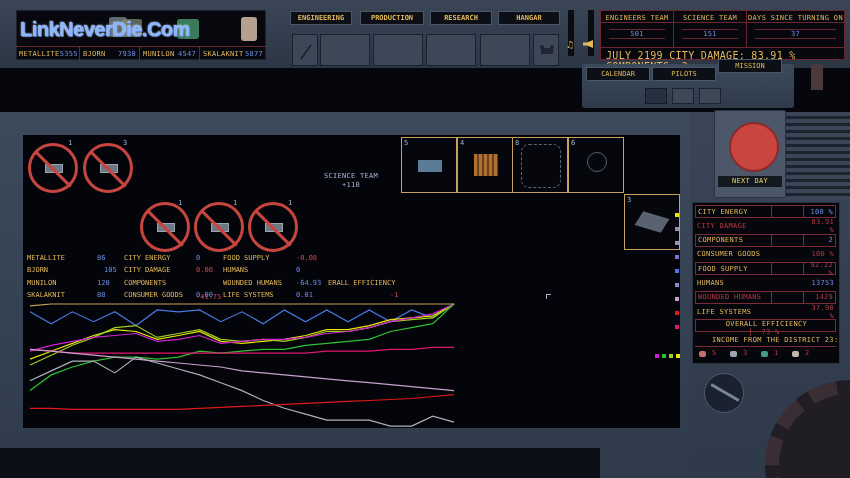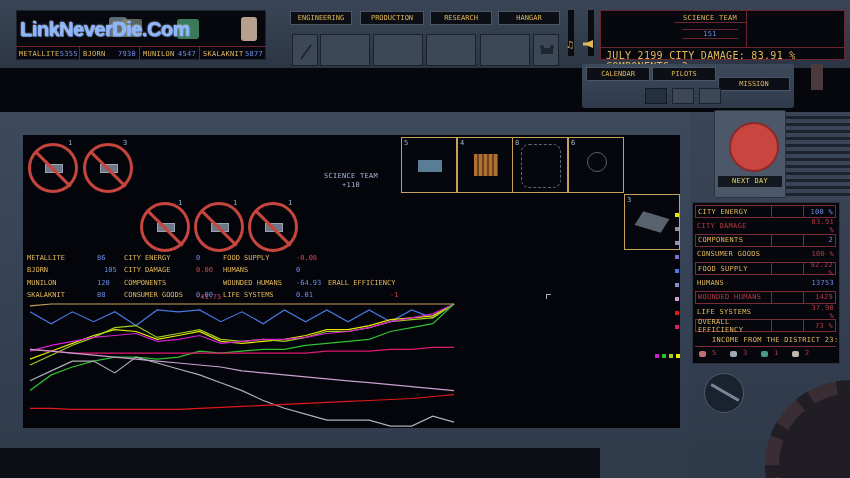--- a/index.html
+++ b/index.html
@@ -68,21 +68,21 @@
   <div class="res-cell" style="width:60px">
       <span class="gold">MUNILON</span>
       <span class="blue">4547</span>
     </div>
   <div class="res-cell" style="width:66px;border-right:none">
       <span class="gold">SKALAKNIT</span>
       <span class="blue">5877</span>
     </div>
 </div>
 
-<div class="abs" style="left:288px;top:11px;width:270px;height:16px;">
+<div class="abs" style="left:288px;top:11px;width:270px;height:16px;font-weight:bold;">
   <div class="abs tab" style="left:2px;top:0;width:62px;">ENGINEERING</div>
   <div class="abs tab" style="left:72px;top:0;width:64px;">PRODUCTION</div>
   <div class="abs tab" style="left:142px;top:0;width:62px;">RESEARCH</div>
   <div class="abs tab" style="left:210px;top:0;width:62px;">HANGAR</div>
 </div>
 <div class="abs slot" style="left:292px;top:34px;width:26px;height:32px;">
   <svg width="26" height="32">
       <line x1="8" y1="24" x2="18" y2="10" stroke="#1f2631" stroke-width="2"></line>
     </svg>
 </div>
@@ -96,32 +96,40 @@
       <circle cx="8" cy="12" r="2" fill="#1f2631"></circle>
       <circle cx="18" cy="12" r="2" fill="#1f2631"></circle>
     </svg>
 </div>
 <div class="abs" style="left:568px;top:10px;width:6px;height:46px;background:#0a0c12;"></div>
 <div class="abs" style="left:588px;top:10px;width:6px;height:46px;background:#0a0c12;"></div>
 <div class="abs gold" style="left:567px;top:39px;font-size:10px;">♫</div>
 <div class="abs" style="left:583px;top:40px;width:10px;height:8px;background:#e2b85a;clip-path:polygon(0 30%,40% 30%,100% 0,100% 100%,40% 70%,0 70%);"></div>
 
 <div id="stats" class="abs pix">
+  <div class="stat-col" style="left:0;width:73px;">
+    <div class="h">ENGINEERS TEAM</div>
+    <div class="v">501</div>
+  </div>
   <div class="stat-col" style="left:73px;width:73px;">
     <div class="h">SCIENCE TEAM</div>
     <div class="v">151</div>
+  </div>
+  <div class="stat-col" style="left:146px;width:97px;border-right:none;">
+    <div class="h">DAYS SINCE TURNING ON</div>
+    <div class="v">37</div>
   </div>
   <div id="stat-foot">JULY 2199   CITY DAMAGE: 83.91 %   COMPONENTS: 2</div>
 </div>
 
 <div class="abs" style="left:0;top:68px;width:850px;height:44px;background:#05070d;"></div>
 <div class="abs metal" style="left:582px;top:64px;width:212px;height:44px;border-radius:3px;"></div>
 <div class="abs tab" style="left:586px;top:67px;width:64px;">CALENDAR</div>
 <div class="abs tab" style="left:652px;top:67px;width:64px;">PILOTS</div>
-<div class="abs tab" style="left:718px;top:77px;width:72px;">MISSION</div>
+<div class="abs tab" style="left:718px;top:59px;width:64px;">MISSION</div>
 <div class="abs" style="left:645px;top:88px;width:22px;height:16px;background:#253040;border:1px solid #151b24;"></div>
 <div class="abs slot" style="left:672px;top:88px;width:22px;height:16px;"></div>
 <div class="abs slot" style="left:699px;top:88px;width:22px;height:16px;"></div>
 <div class="abs" style="left:811px;top:64px;width:12px;height:26px;background:#4a3a3e;"></div>
 
 <div class="abs metal" style="left:0;top:112px;width:700px;height:366px;"></div>
 <div class="abs" style="left:0;top:448px;width:600px;height:30px;background:#0b0e14;"></div>
 <div class="abs metal" style="left:690px;top:112px;width:160px;height:366px;background:linear-gradient(180deg,#3a4658,#2e3a4a);"></div>
 
 <div id="screen" class="abs"></div>
@@ -274,21 +282,21 @@
     <div class="rrow abs pix boxed" style="left: 695px; top: 290.8px;">
       <span class="lbl redtxt">WOUNDED HUMANS</span>
       <span class="mid"></span>
       <span class="val redtxt">1429</span>
     </div>
     <div class="rrow abs pix plain" style="left: 695px; top: 305.1px;">
       <span class="lbl gold">LIFE SYSTEMS</span>
       <span class="mid"></span>
       <span class="val redtxt">37.90 %</span>
     </div>
-    <div class="rrow abs pix boxed" style="left: 695px; top: 319.4px;">
+    <div class="rrow abs pix boxed" style="left: 695px; top: 319.4px; flex-direction: column;">
       <span class="lbl gold">OVERALL EFFICIENCY</span>
       <span class="mid"></span>
       <span class="val redtxt">73 %</span>
     </div>
     <div class="abs pix gold" style="left: 712px; top: 336px;">INCOME FROM THE DISTRICT 23:</div>
     <div class="abs" style="left: 695px; top: 346px; width: 141px; height: 1px; background: rgb(122, 43, 54);"></div>
     <div class="abs" style="left: 699px; top: 351px; width: 7px; height: 6px; background: rgb(192, 112, 112); border-radius: 2px;"></div>
     <div class="abs pix redtxt" style="left: 712px; top: 349px;">5</div>
     <div class="abs" style="left: 730px; top: 351px; width: 7px; height: 6px; background: rgb(160, 168, 184); border-radius: 2px;"></div>
     <div class="abs pix redtxt" style="left: 743px; top: 349px;">3</div>

